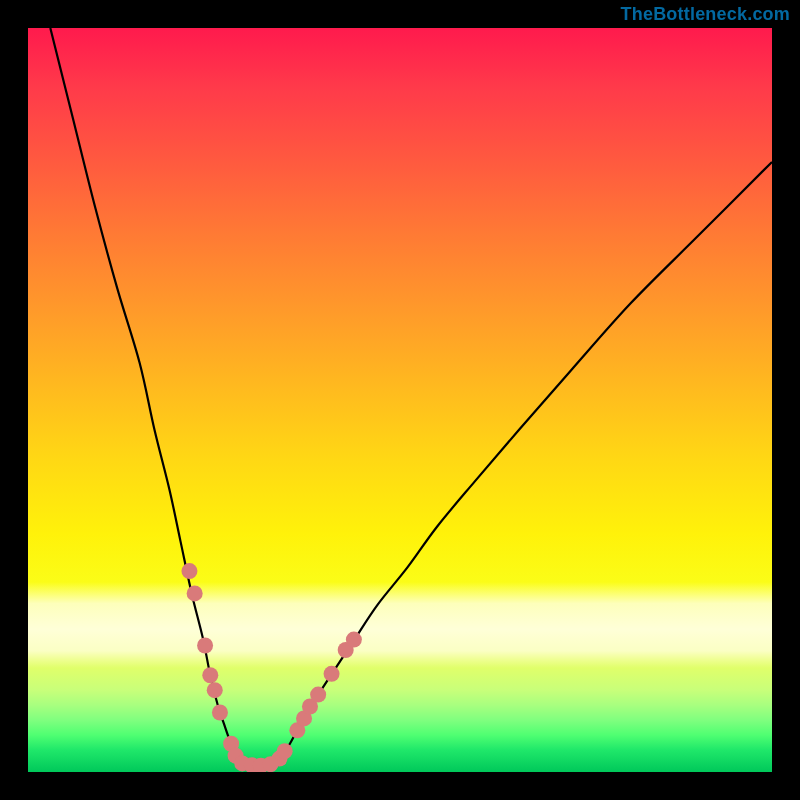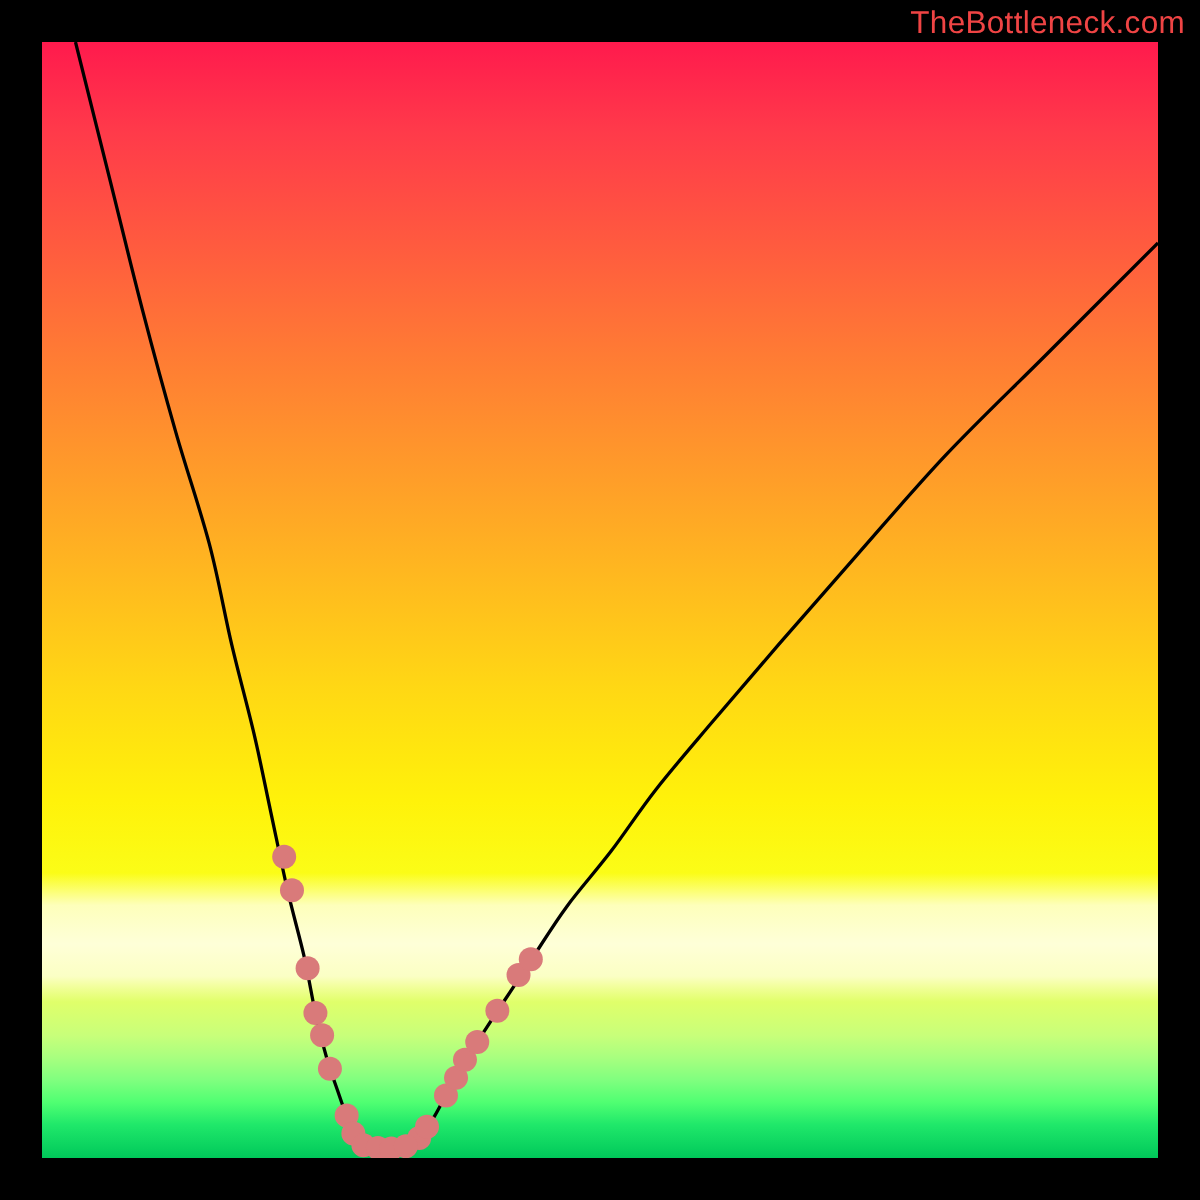--- a/index.html
+++ b/index.html
@@ -55,23 +55,23 @@
       rgba(255,255,224,0.8) 25%,
       rgba(255,255,224,0.95) 55%,
       rgba(255,255,224,0.8) 80%,
       rgba(255,255,224,0) 100%);
     pointer-events: none;
   }
   .watermark {
     position: absolute;
     top: 4px;
     right: 10px;
-    color: #ef4444;
-    font-size: 21px;
-    font-weight: 400;
+    color: #0369a1;
+    font-size: 18px;
+    font-weight: 700;
     letter-spacing: 0.2px;
   }
   svg.curves {
     position: absolute;
     top: 0;
     left: 0;
     width: 744px;
     height: 744px;
   }
   .curve {

